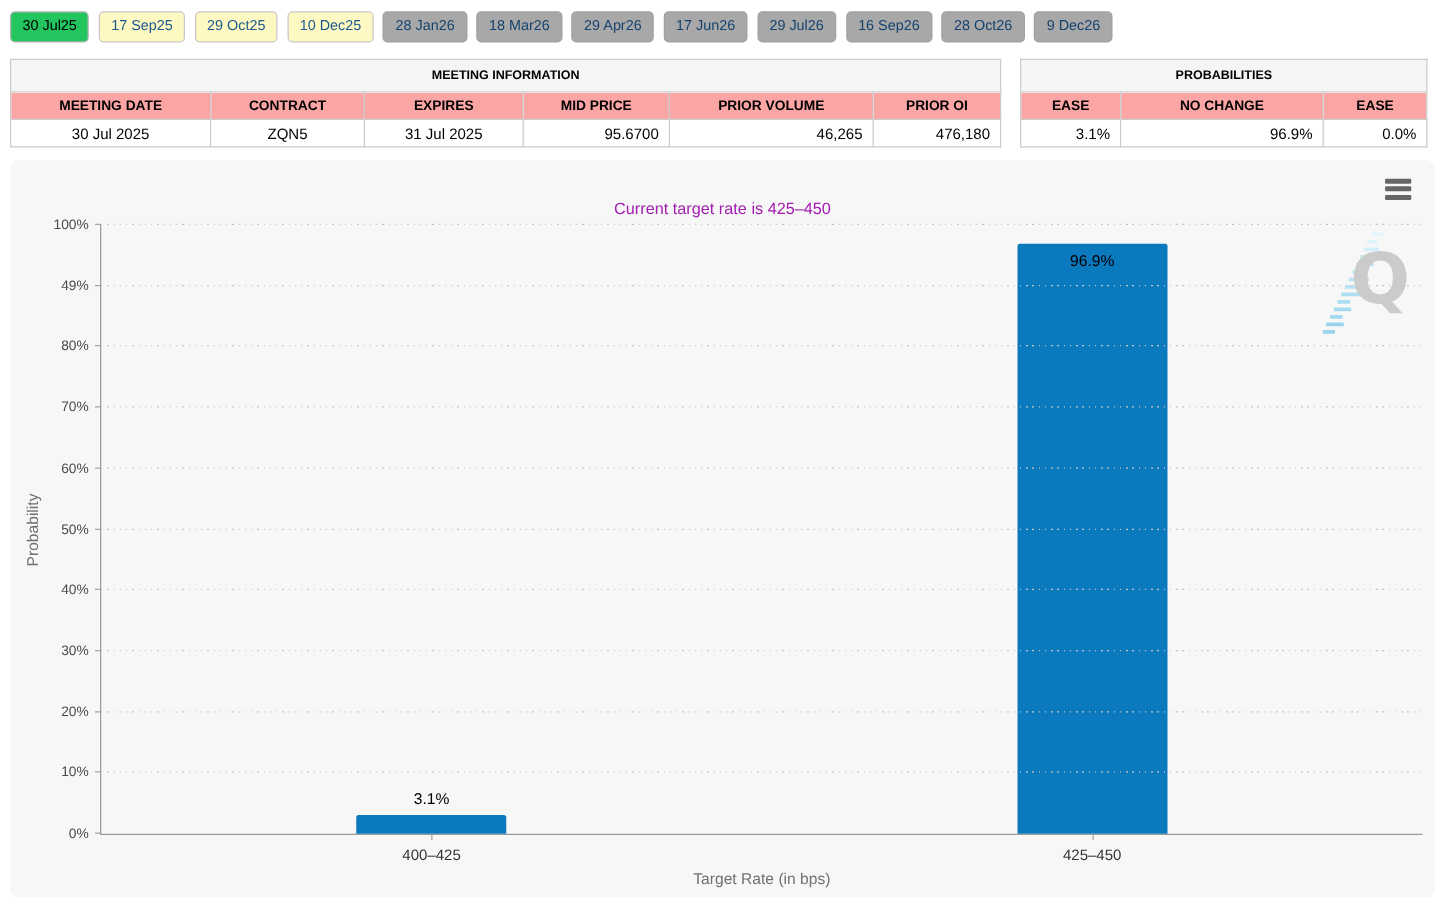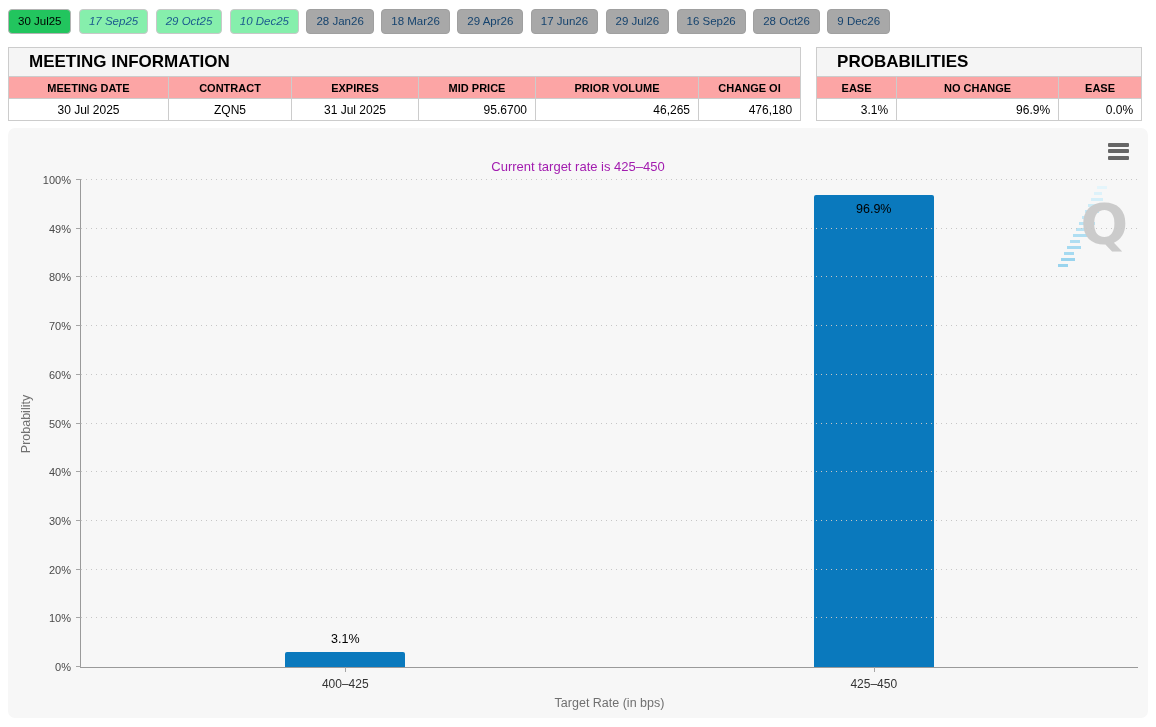--- a/index.html
+++ b/index.html
@@ -12,32 +12,32 @@
 
   
   .tabbar { padding: 9px 0 0 8px; white-space: nowrap; }
   .tab {
     display: inline-block; margin-right: 3px; padding: 5px 9px;
     font-family: "Liberation Sans", sans-serif;
     font-size: 11.5px; line-height: 1.15; border-radius: 4px;
     cursor: pointer; border: 1px solid transparent;
   }
   .tab--selected { background:#22c55e; border-color:#b3b3b3; color:#000; }
-  .tab--outline  { background:#86efac; border-color:#c8c8c8; color:#1b5a8e;font-style:italic; }
+  .tab--outline  { background:#fef9c3; border-color:#c8c8c8; color:#1b5a8e; }
   .tab--solid    { background:#a8a8a8; border-color:#a0a0a0; color:#15436e; }
 
   
   .tables-row { display:flex; gap:15px; margin:13px 8px 0 8px; align-items:flex-start; }
   table { border-collapse: collapse; table-layout: fixed; background:#fff; }
   .tbl-meeting { width:792px; }
   .tbl-prob { width:325px; }
   th, td { border:1px solid #ccc; overflow:hidden; white-space:nowrap; }
   .group-head {
-    background:#f5f5f5; font-size:17px; font-weight:bold;
-    text-align:left; height:26px; padding:4px 20px;
+    background:#f5f5f5; font-size:10px; font-weight:bold;
+    text-align:center; height:26px; padding:4px 20px;
   }
   .col-head {
     background:#fca5a5; font-size:11px; font-weight:bold;
     text-align:center; height:22px; padding:3px 6px;
   }
   td { font-size:12px; height:22px; padding:3px 8px; }
   .td-center { text-align:center; }
   .td-right { text-align:right; }
 
   
@@ -141,21 +141,21 @@
     <tbody>
         <tr>
           <th class="group-head" colspan="6">MEETING INFORMATION</th>
         </tr>
     <tr>
       <th class="col-head">MEETING DATE</th>
       <th class="col-head">CONTRACT</th>
       <th class="col-head">EXPIRES</th>
       <th class="col-head">MID PRICE</th>
       <th class="col-head">PRIOR VOLUME</th>
-      <th class="col-head">CHANGE OI</th>
+      <th class="col-head">PRIOR OI</th>
     </tr>
     <tr>
       <td class="td-center">30 Jul 2025</td>
       <td class="td-center">ZQN5</td>
       <td class="td-center">31 Jul 2025</td>
       <td class="td-right">95.6700</td>
       <td class="td-right">46,265</td>
       <td class="td-right">476,180</td>
     </tr>
   </tbody>

